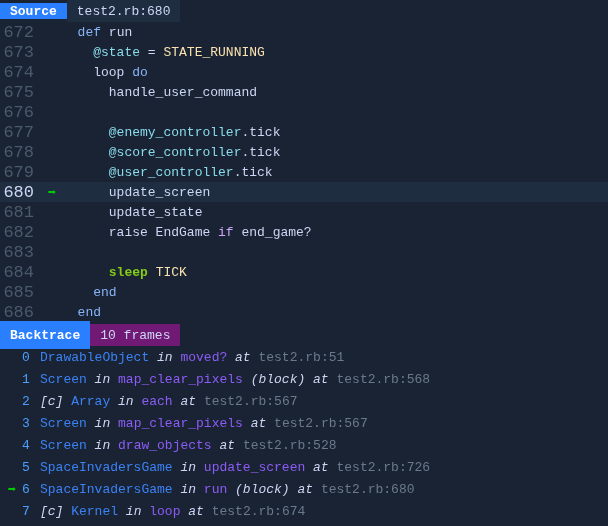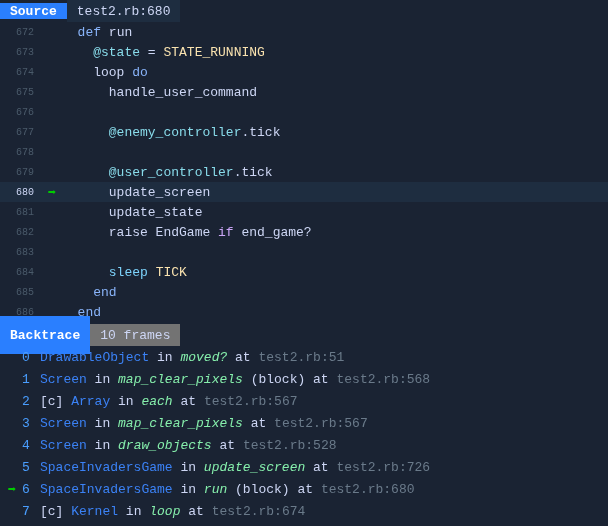--- a/index.html
+++ b/index.html
@@ -49,21 +49,21 @@
       display: flex;
       align-items: center;
       height: 20px;
       white-space: pre;
     }
     .line-number {
       color: #4a5a6a;
       width: 42px;
       text-align: right;
       padding-right: 8px;
-      font-size: 10px;
+      font-size: 17px;
       flex-shrink: 0;
     }
     .line-arrow {
       width: 20px;
       text-align: center;
       flex-shrink: 0;
     }
     .arrow-indicator {
       color: #00cc00;
       font-size: 14px;
@@ -80,45 +80,45 @@
     }
 
     
     .kw-def { color: #89b4fa; }
     .kw-do { color: #89b4fa; }
     .kw-end { color: #89b4fa; }
     .kw-if { color: #cba6f7; }
     .ivar { color: #89dceb; font-family: Liberation Mono, monospace; }
     .constant { color: #f9e2af; }
     .plain { color: #cdd6f4; }
-    .kw-sleep { color: #7dd3fc; }
+    .kw-sleep { color: #84cc16; font-weight: bold; }
 
     
     .backtrace-header {
       display: flex;
       align-items: center;
       background-color: #1a2333;
       height: 22px;
       margin-top: 2px;
     }
     .tab-backtrace {
       background-color: #2a7fff;
       color: #ffffff;
       padding: 2px 10px;
       font-size: 13px;
       font-weight: bold;
-      height: 38px;
+      height: 28px;
       display: flex;
       align-items: center;
     }
     .frames-label {
       color: #cdd6f4;
       padding: 2px 10px;
       font-size: 13px;
-      background-color: #737373;
+      background-color: #701a75;
       height: 22px;
       display: flex;
       align-items: center;
     }
 
     
     .backtrace-area {
       background-color: #1a2333;
     }
     .bt-line {
@@ -137,22 +137,22 @@
       color: #4a9eff;
       width: 18px;
       flex-shrink: 0;
       font-size: 13px;
     }
     .bt-content {
       font-size: 13px;
       flex: 1;
     }
     .bt-class { color: #3b82f6; }
-    .bt-plain { color: #cdd6f4; }
-    .bt-method { color: #86efac; font-style: italic; }
+    .bt-plain { color: #cdd6f4; font-style: italic; }
+    .bt-method { color: #8b5cf6; }
     .bt-location { color: #6a7a8a; text-align: right; }
   </style>
 </head>
 <body>
 
 <div class="header-tabs">
   <div class="tab-source">Source</div>
   <div class="tab-filename">test2.rb:680</div>
 </div>
 
@@ -190,20 +190,21 @@
 
   <div class="code-line">
     <span class="line-number">677</span>
     <span class="line-arrow">&nbsp;</span>
     <span class="line-content">      <span class="ivar">@enemy_controller</span><span class="plain">.tick</span></span>
   </div>
 
   <div class="code-line">
     <span class="line-number">678</span>
     <span class="line-arrow">&nbsp;</span>
+    <span class="line-content">      <span class="ivar">@score_controller</span><span class="plain">.tick</span></span>
   </div>
 
   <div class="code-line">
     <span class="line-number">679</span>
     <span class="line-arrow">&nbsp;</span>
     <span class="line-content">      <span class="ivar">@user_controller</span><span class="plain">.tick</span></span>
   </div>
 
   <div class="code-line current-line">
     <span class="line-number">680</span>

